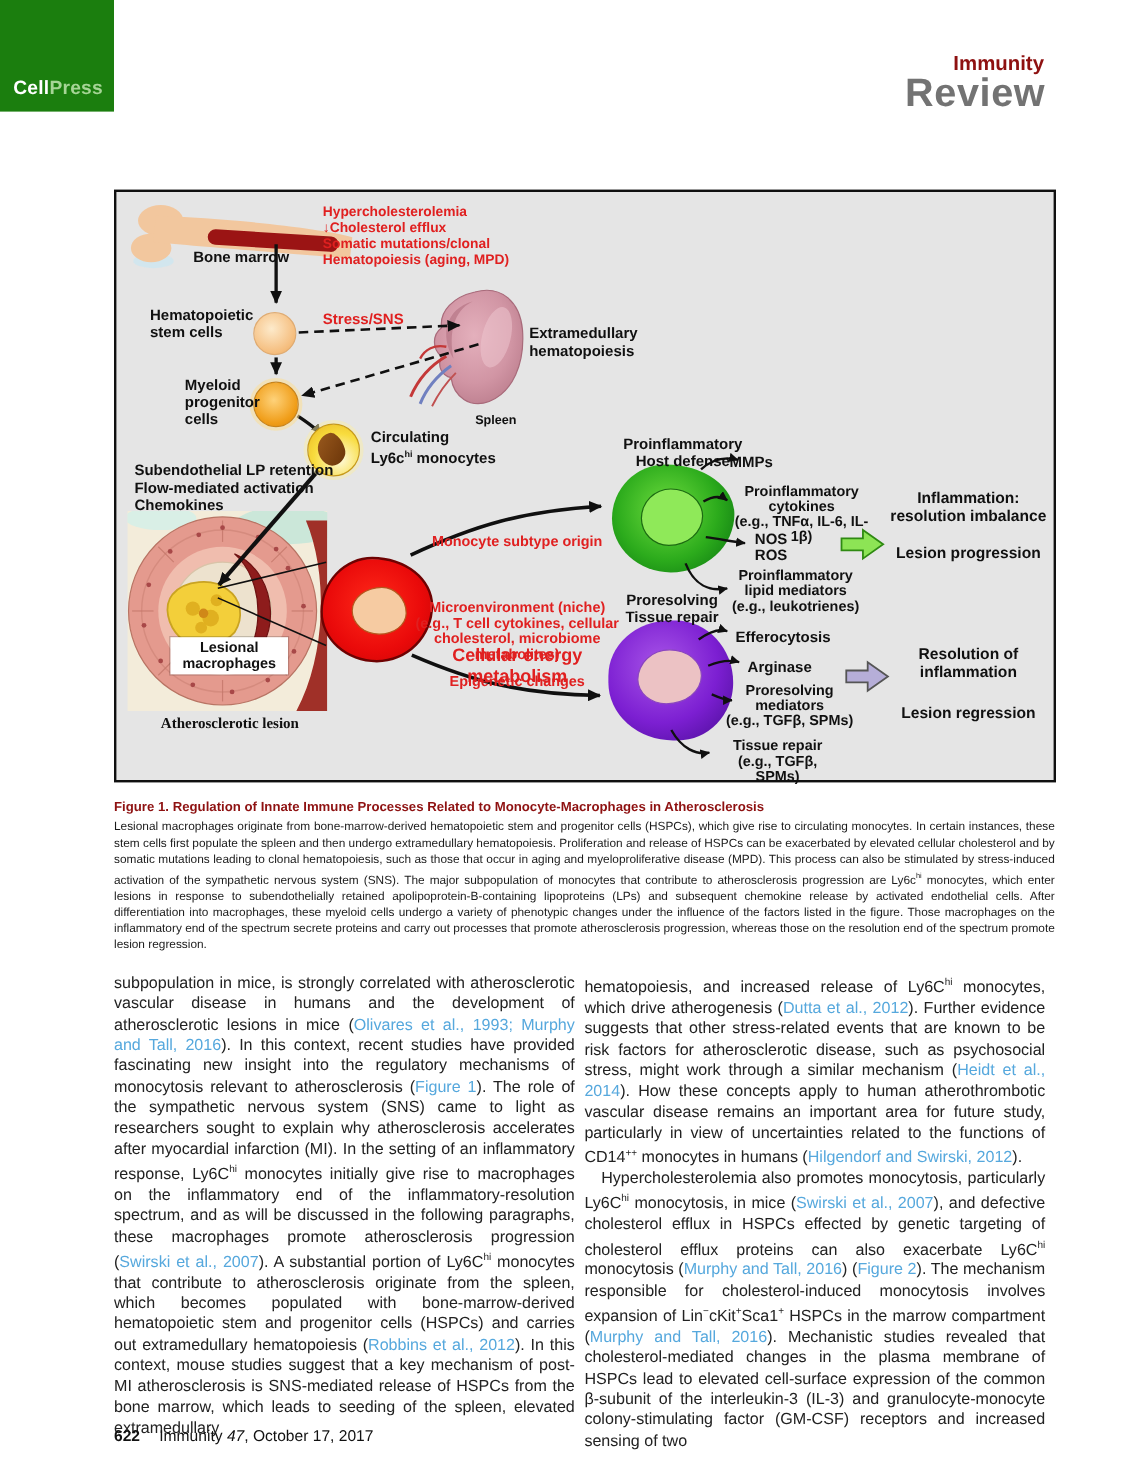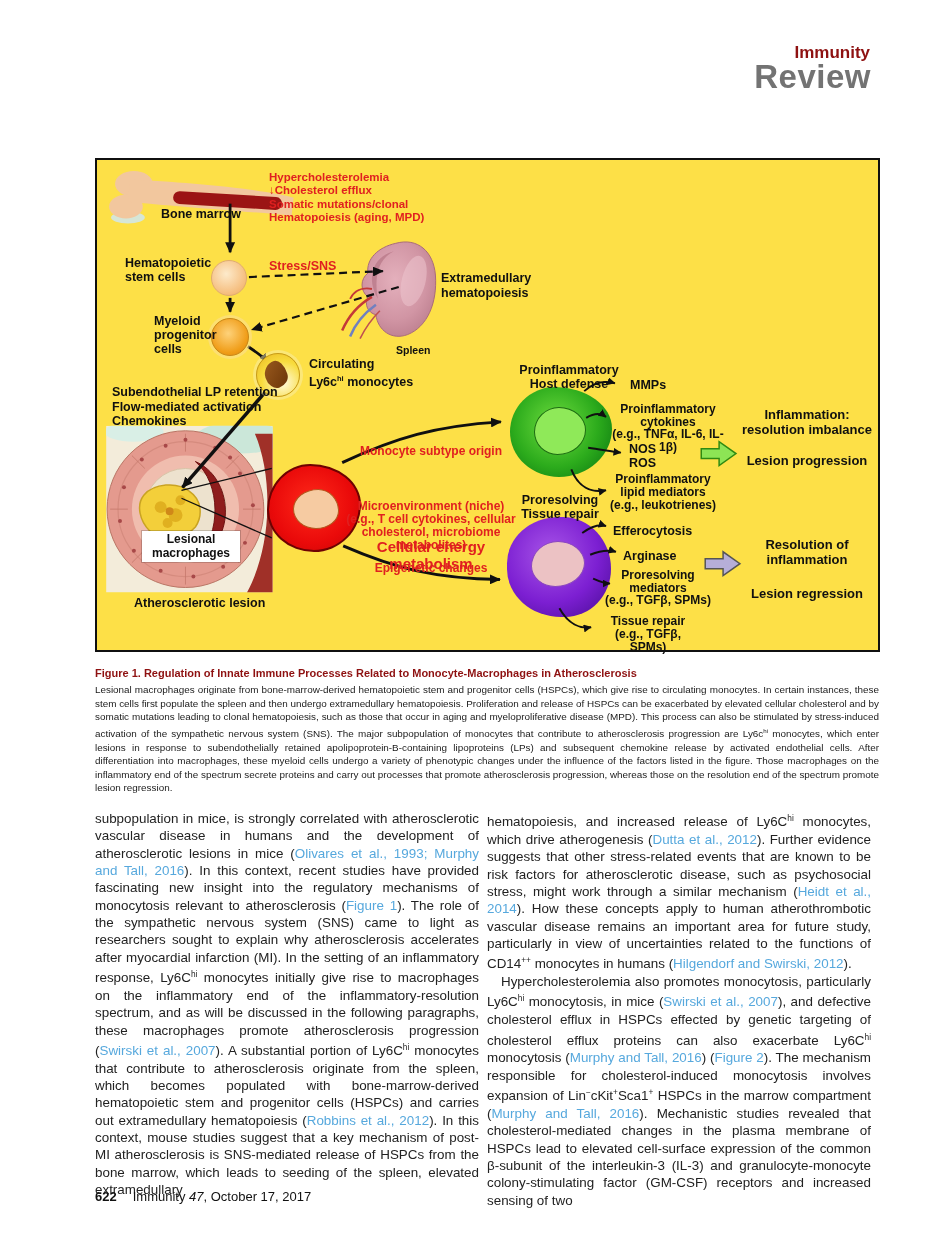--- a/index.html
+++ b/index.html
@@ -9,21 +9,21 @@
 
   
   .logo-box { position:absolute; left:0; top:0; width:95px; height:93px; background:#1b7e0e; }
   .logo-text { position:absolute; left:11px; bottom:10px; font-size:16px; font-weight:bold; letter-spacing:.2px; }
   .logo-cell { color:#ffffff; }
   .logo-press { color:#a6d596; }
   .journal-name { position:absolute; right:80px; top:43px; color:#8e1111; font-size:17px; font-weight:bold; }
   .article-type { position:absolute; right:79px; top:58px; color:#737373; font-size:33px; font-weight:bold; letter-spacing:.5px; }
 
   
-  .figure-panel { position:absolute; left:95px; top:158px; width:785px; height:494px; border:2.5px solid #101010; background:#fde047; }
+  .figure-panel { position:absolute; left:95px; top:158px; width:785px; height:494px; border:2.5px solid #101010; background:#e5e5e5; }
   .figure-panel svg.base, .figure-panel svg.over { position:absolute; left:0; top:0; width:100%; height:100%; }
   svg.over { pointer-events:none; }
 
   
   .cell { position:absolute; }
   .green-cell { left:413px; top:227px; width:102px; height:90px; border-radius:44% 56% 52% 48%/50% 46% 54% 50%;
     background:radial-gradient(circle at 45% 42%, #6fdd3f 0%, #2cab1c 55%, #0a7410 95%); }
   .green-nucleus { left:437px; top:247px; width:52px; height:48px; border-radius:48% 52% 55% 45%/52% 48% 52% 48%;
     background:#8fe959; border:1.5px solid #1c6b12; }
   .purple-cell { left:410px; top:357px; width:104px; height:100px; border-radius:52% 48% 46% 54%/48% 54% 50% 50%;
@@ -53,27 +53,27 @@
   .lb-risk { left:172px; top:11px; font-size:11.5px; line-height:13.4px; }
   .lb-bone { left:64px; top:47px;text-align:right; }
   .lb-hsc { left:28px; top:96px; line-height:14px; }
   .lb-stress { left:172px; top:99px; }
   .lb-extramed { left:344px; top:111px; line-height:14.5px; }
   .lb-spleen { left:299px; top:184px; font-size:10.5px; }
   .lb-myeloid { left:57px; top:154px; line-height:14px; }
   .lb-circ { left:212px; top:197px; line-height:14.5px; }
   .lb-subendo { left:15px; top:225px; line-height:14.5px; }
   .lb-lesional { left:45px; top:371px; width:98px; background:#fff; padding:2px 3px; font-size:12px; line-height:13.5px; box-shadow:0 0 0 1px rgba(0,0,0,.18); }
-  .lb-athero { left:37px; top:436px; }
+  .lb-athero { left:37px; top:436px;font-family:Liberation Serif, serif; }
   .lb-f-origin { left:256px; top:285px; width:156px; font-size:12px; }
   .lb-f-niche { left:247px; top:309px; width:174px; font-size:12px; line-height:13px;margin-top:31px; }
   .lb-f-energy { left:256px; top:378px; width:156px; font-size:15px; }
   .lb-f-epi { left:256px; top:402px; width:156px; font-size:12px; }
   .lb-proinf { left:422px; top:203px; width:100px; line-height:14px; }
-  .lb-mmps { left:533px; top:218px; }
+  .lb-mmps { left:511px; top:218px; }
   .lb-cytok { left:508px; top:243px; width:126px; font-size:12px; line-height:12.5px; }
   .lb-nosros { left:532px; top:283px; line-height:13.5px; }
   .lb-lipid { left:510px; top:313px; width:112px; font-size:12px; line-height:13px; }
   .lb-inflam { left:643px; top:247px; width:134px; font-size:13px; line-height:15px; }
   .lb-lesionprog { left:643px; top:294px; width:134px; font-size:13px; }
   .lb-prores { left:424px; top:333px; width:78px; line-height:14px; }
   .lb-effero { left:516px; top:364px; }
   .lb-argin { left:526px; top:389px; }
   .lb-proresmed { left:508px; top:409px; width:106px; font-size:12px; line-height:12.5px; }
   .lb-tissue { left:500px; top:455px; width:102px; font-size:12px; line-height:13px; }
@@ -96,20 +96,23 @@
   
   .footer { position:absolute; left:95px; top:1189px; font-size:13px; color:#111; }
   .footer .pg { font-weight:bold; margin-right:16px; }
   .footer .vol { font-style:italic; }
 </style>
 </head>
 <body>
 
 <div class="page">
 
+  <div class="logo-box">
+    <div class="logo-text"><span class="logo-cell">Cell</span><span class="logo-press">Press</span></div>
+  </div>
   <div class="journal-name">Immunity</div>
   <div class="article-type">Review</div>
 
   <div class="figure-panel">
 
     <svg class="base" viewBox="0 0 785 494">
       <defs>
         <marker id="ah" markerUnits="userSpaceOnUse" markerWidth="12" markerHeight="10" refX="10" refY="5" orient="auto">
             <path d="M0,0 L11,5 L0,10 Z" fill="#101010"></path>
           </marker>

